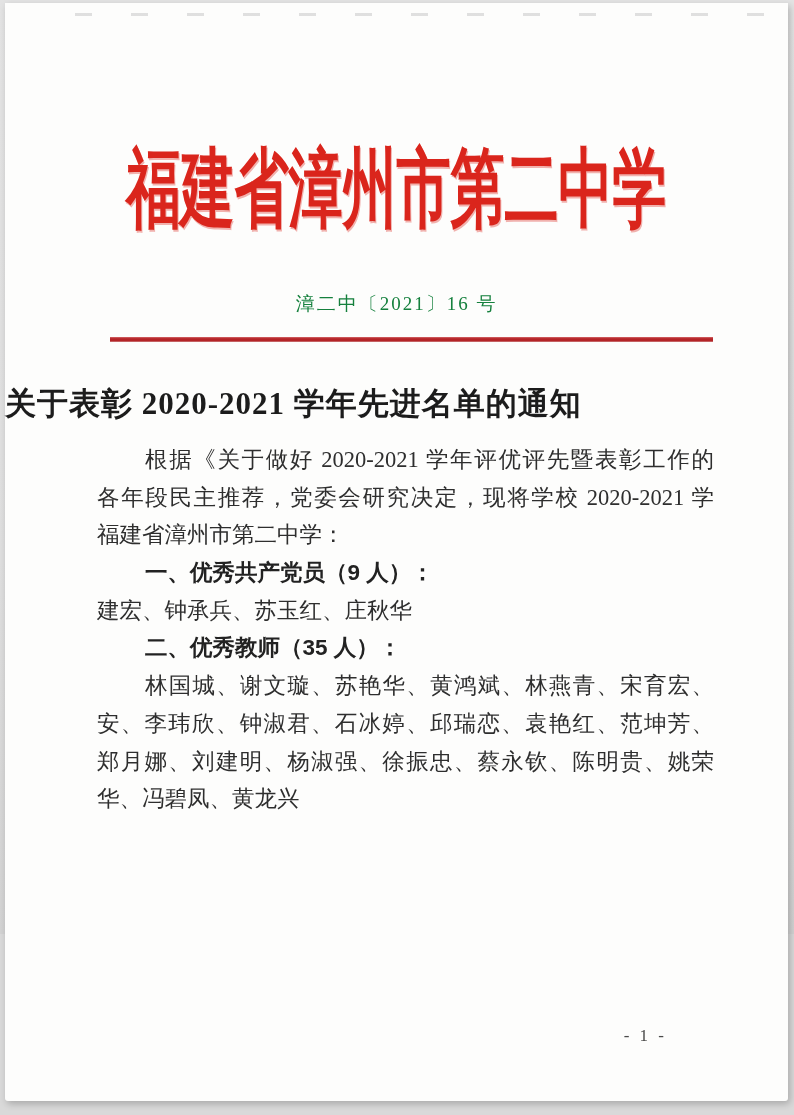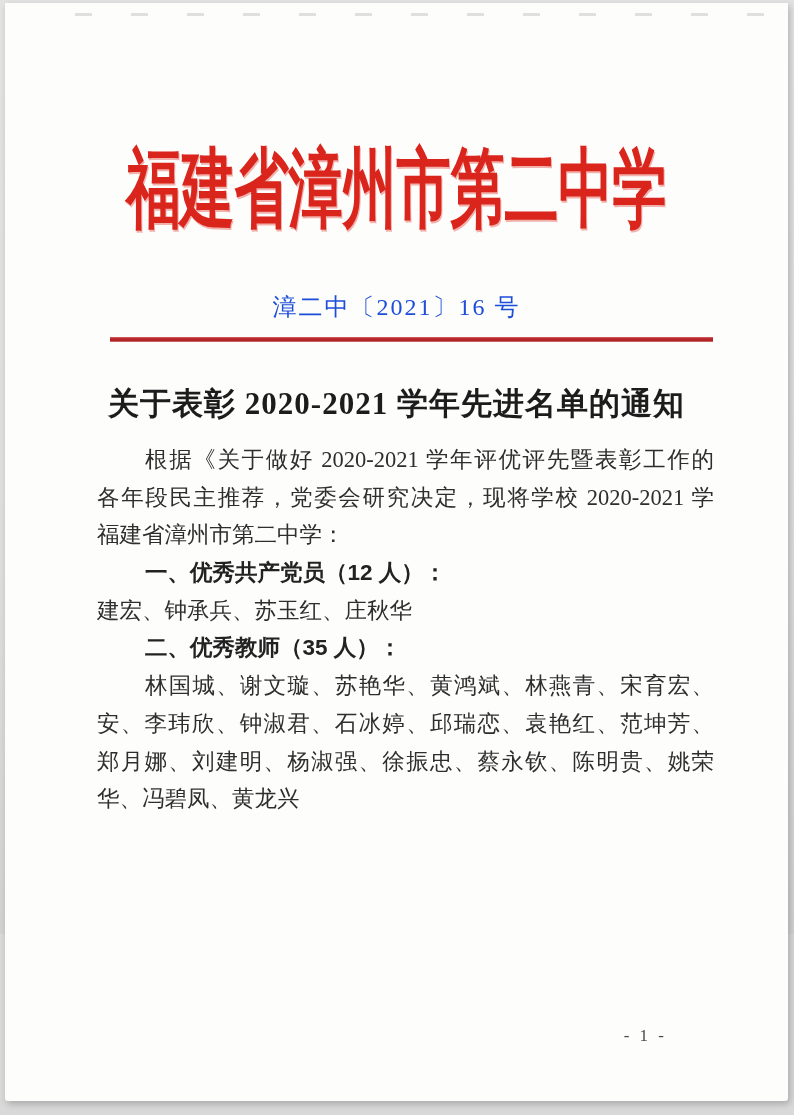--- a/index.html
+++ b/index.html
@@ -49,38 +49,37 @@
     transform-origin: top center;
     text-shadow: 1px 1px 0 rgba(218,37,28,0.35);
     white-space: nowrap;
   }
   .doc-number {
     position: absolute;
     top: 288px;
     left: 0;
     width: 100%;
     text-align: center;
-    font-size: 24px;
-    color: #1d4ed8;
+    font-size: 19px;
+    color: #15803d;
     letter-spacing: 2px;
   }
   .red-rule {
     position: absolute;
     left: 105px;
     top: 334px;
     width: 603px;
     height: 5px;
     background: linear-gradient(180deg, #d4686a 0%, #b42427 35%, #b42427 75%, #cf8a8a 100%);
   }
   .doc-title {
     position: absolute;
     top: 380px;
     left: 0;
     width: 100%;
-    text-align: center;
     font-size: 31px;
     font-weight: bold;
     color: #1c1c1c;
     letter-spacing: 1px;
     white-space: nowrap;
   }
   .body-block {
     position: absolute;
     left: 92px;
     top: 438px;
@@ -128,21 +127,21 @@
 
     <div class="red-rule"></div>
 
     <div class="doc-title">关于表彰 2020-2021 学年先进名单的通知</div>
 
     <div class="body-block">
       <div class="line fill indent">根据《关于做好 2020-2021 学年评优评先暨表彰工作的</div>
       <div class="line fill">各年段民主推荐，党委会研究决定，现将学校 2020-2021 学</div>
       <div class="line">福建省漳州市第二中学：</div>
 
-      <div class="line head indent">一、优秀共产党员（12 人）：</div>
+      <div class="line head indent">一、优秀共产党员（9 人）：</div>
       <div class="line">建宏、钟承兵、苏玉红、庄秋华</div>
 
       <div class="line head indent">二、优秀教师（35 人）：</div>
       <div class="line fill indent">林国城、谢文璇、苏艳华、黄鸿斌、林燕青、宋育宏、</div>
       <div class="line fill">安、李玮欣、钟淑君、石冰婷、邱瑞恋、袁艳红、范坤芳、</div>
       <div class="line fill">郑月娜、刘建明、杨淑强、徐振忠、蔡永钦、陈明贵、姚荣</div>
       <div class="line">华、冯碧凤、黄龙兴</div>
     </div>
 
     <div class="page-number">- 1 -</div>

